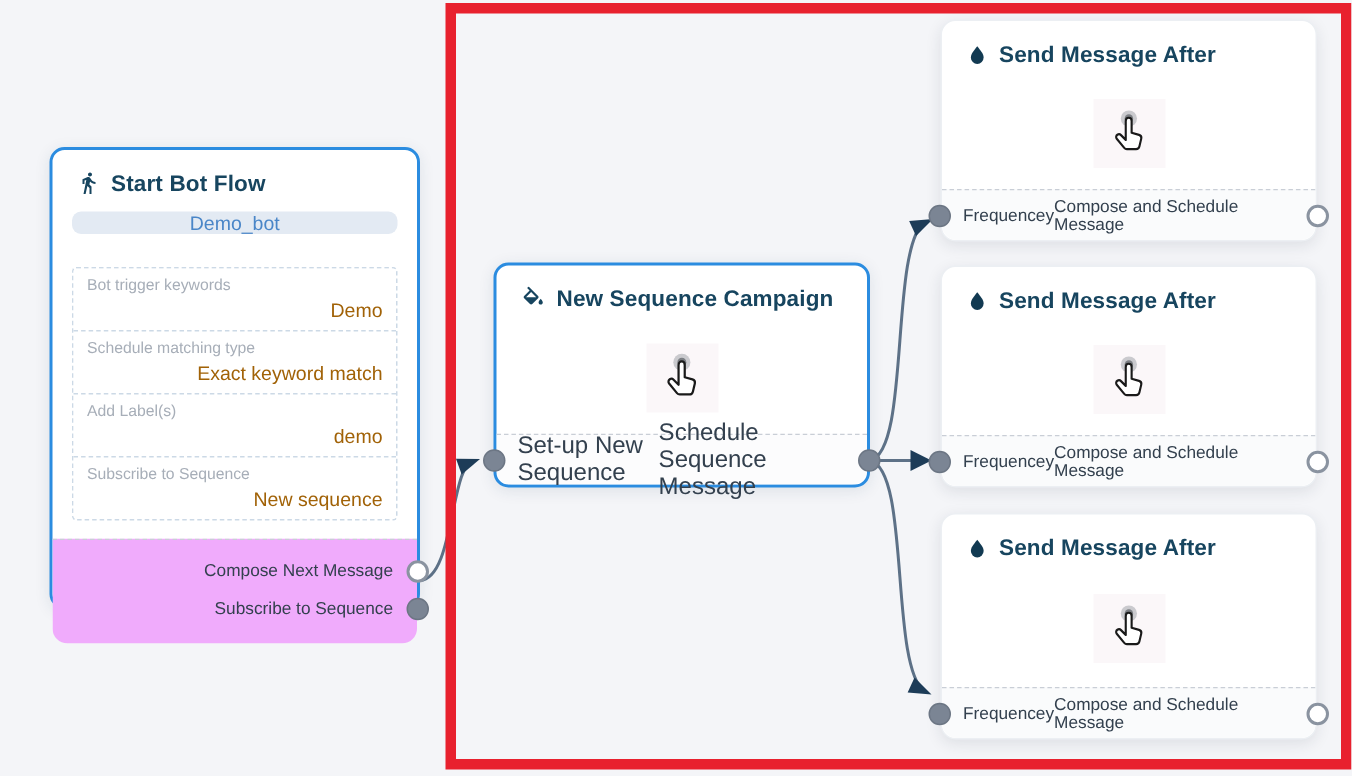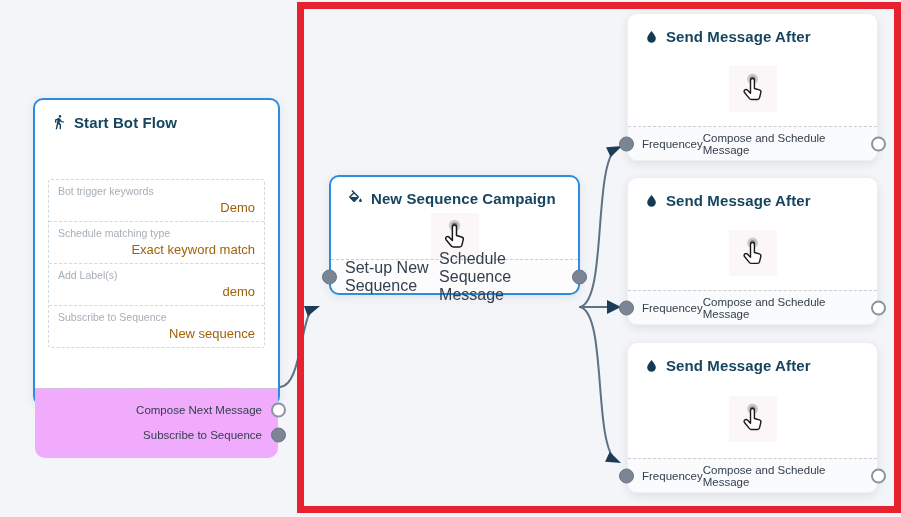--- a/index.html
+++ b/index.html
@@ -52,21 +52,21 @@
   
   .dot {
     position:absolute; width:15px; height:15px; border-radius:50%;
     background:#7b8594; border:1px solid #6c7684; z-index:10;
   }
   .dot.empty { background:#ffffff; border:2px solid #8a93a0; }
   .dot.left  { left:-9px;  top:50%; transform:translateY(-50%); }
   .dot.right { right:-9px; top:50%; transform:translateY(-50%); }
 
   
-  #start-node { left:33px; top:98px; width:247px; height:308px;gap:28px; }
+  #start-node { left:33px; top:98px; width:247px; height:308px; }
   #start-node .node-header { padding:13px 16px 8px 16px; }
   .bot-btn {
     margin:2px 13px 10px 13px;
     background:#e3eaf3; border:none; border-radius:6px;
     height:27px; font-size:13px; color:#4a86c8;
     font-family:inherit; cursor:pointer;
   }
   .fields {
     margin:12px 13px;
     border:1px dashed #ccd9e6; border-radius:3px;
@@ -85,21 +85,21 @@
   }
   .out-row {
     position:relative; height:22px;
     display:flex; align-items:center; justify-content:flex-end;
     padding-right:16px;
     font-size:11.5px; color:#33404e;
   }
   .out-row .dot { right:-8px; top:50%; transform:translateY(-50%); }
 
   
-  #campaign-node { left:329px; top:175px; width:251px; height:120px;justify-content:flex-end; }
+  #campaign-node { left:329px; top:175px; width:251px; height:150px; }
   #campaign-node .node-footer { background:#fcfcfd; font-size:16px; }
 
   
   .send-node { left:627px; width:251px; height:148px;justify-content:flex-end; }
   #send-node-1 { top:13px; }
   #send-node-2 { top:177px; }
   #send-node-3 { top:342px; height:151px; }
 
   
   #edges { position:absolute; left:0; top:0; z-index:5; pointer-events:none; }
@@ -131,20 +131,21 @@
   </svg>
 
   <div class="node blue-border" id="start-node">
     <div class="node-header">
       <svg width="16" height="18" viewBox="0 0 24 24">
         <path fill="#17455f" d="M13.5 5.5c1.1 0 2-.9 2-2s-.9-2-2-2-2 .9-2 2 .9 2 2 2zM9.8 8.9L7 23h2.1l1.8-8 2.1 2v6h2v-7.5l-2.1-2 .6-3C14.8 12 16.8 13 19 13v-2c-1.9 0-3.5-1-4.3-2.4l-1-1.6c-.4-.6-1-1-1.7-1-.3 0-.5.1-.8.1L6 8.3V13h2V9.6l1.8-.7"></path>
       </svg>
       <span>Start Bot Flow</span>
     </div>
 
+    <button class="bot-btn">Demo_bot</button>
 
     <div class="fields">
       <div class="field">
         <div class="field-label">Bot trigger keywords</div>
         <div class="field-value">Demo</div>
       </div>
       <div class="field">
         <div class="field-label">Schedule matching type</div>
         <div class="field-value">Exact keyword match</div>
       </div>

